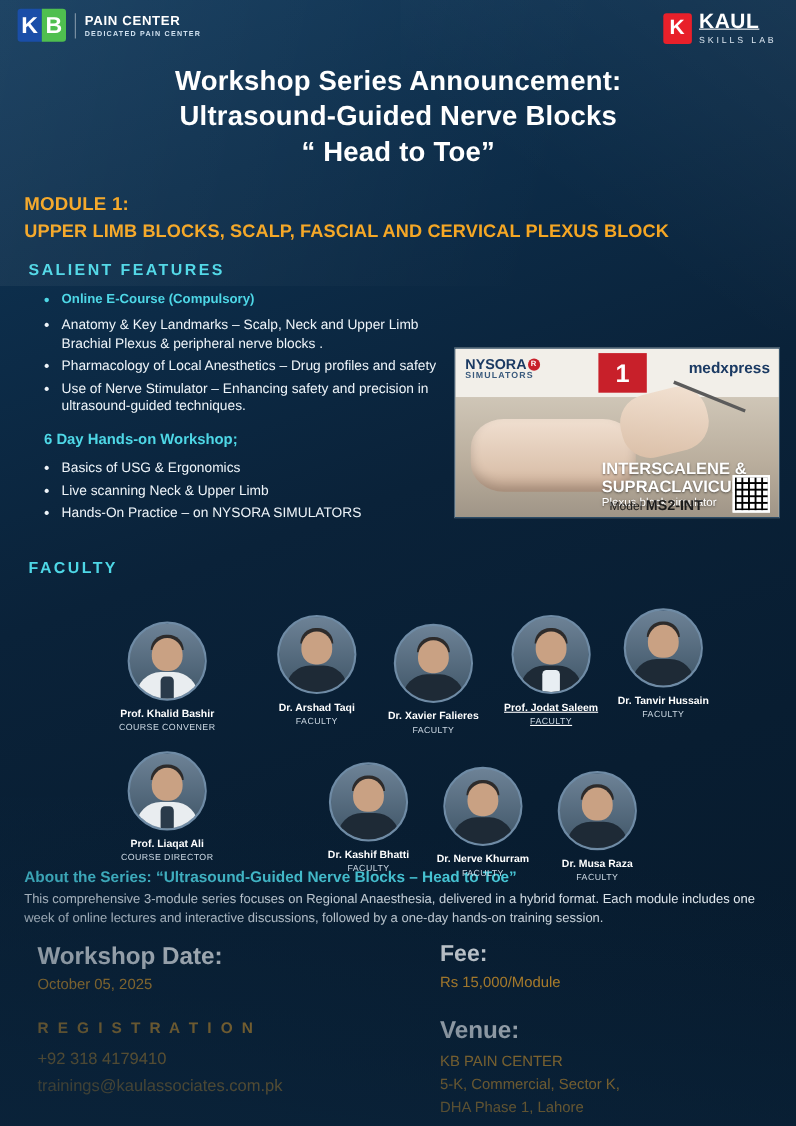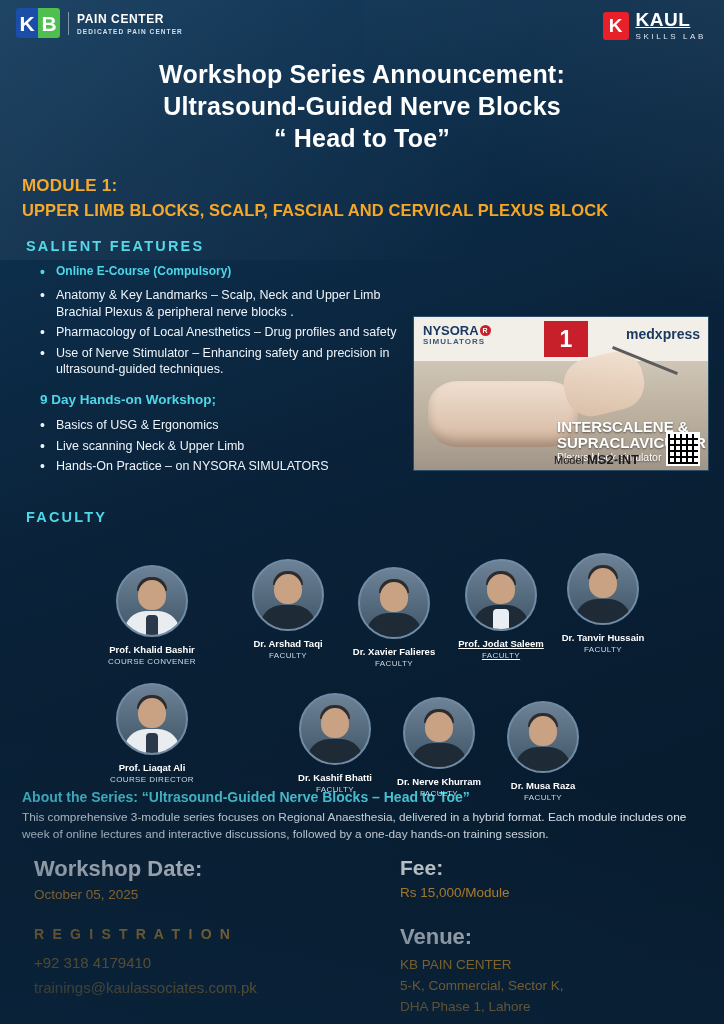--- a/index.html
+++ b/index.html
@@ -118,21 +118,21 @@
   .sim-hand {
     position: absolute; left: 150px; top: -6px; width: 80px; height: 58px; border-radius: 26px;
     background: linear-gradient(200deg, #f3e3d4 0%, #d9bda5 100%);
     transform: rotate(-14deg);
   }
   .sim-needle {
     position: absolute; left: 196px; top: -2px; width: 70px; height: 3px; background: #5b5b5b;
     transform: rotate(22deg);
   }
   .sim-caption {
-    position: absolute; left: 143px; top: 58px; width: 160px; color: #fff;
+    position: absolute; left: 133px; top: 58px; width: 160px; color: #fff;
     font-size: 15px; font-weight: bold; line-height: 1.04; text-shadow: 0 1px 2px rgba(0,0,0,0.5);
   }
   .sim-caption span { display: block; font-size: 10.5px; font-weight: normal; margin-top: 2px; }
   .sim-model { position: absolute; left: 140px; bottom: 5px; font-size: 11px; color: #1c1c1c; }
   .sim-model b { font-size: 13px; }
   .sim-qr {
     position: absolute; right: 8px; bottom: 6px; width: 34px; height: 34px; background: #ffffff;
     background-image:
       linear-gradient(90deg, #000 2px, transparent 2px),
       linear-gradient(0deg, #000 2px, transparent 2px);
@@ -229,21 +229,21 @@
   </div>
 
   <div class="salient left-col">
     <div class="section-head">SALIENT FEATURES</div>
     <ul class="feat-list">
       <li class="hl">Online E-Course (Compulsory)</li>
       <li>Anatomy &amp; Key Landmarks – Scalp, Neck and Upper Limb Brachial Plexus &amp; peripheral nerve blocks .</li>
       <li>Pharmacology of Local Anesthetics – Drug profiles and safety</li>
       <li>Use of Nerve Stimulator – Enhancing safety and precision in ultrasound-guided techniques.</li>
     </ul>
-    <div class="subhead-row">9 Day Hands-on Workshop;</div>
+    <div class="subhead-row">6 Day Hands-on Workshop;</div>
     <ul class="feat-list">
       <li>Basics of USG &amp; Ergonomics</li>
       <li>Live scanning Neck &amp; Upper Limb</li>
       <li>Hands-On Practice – on NYSORA  SIMULATORS</li>
     </ul>
   </div>
 
   <div class="sim-img">
     <div class="sim-top">
       <div class="nysora">

